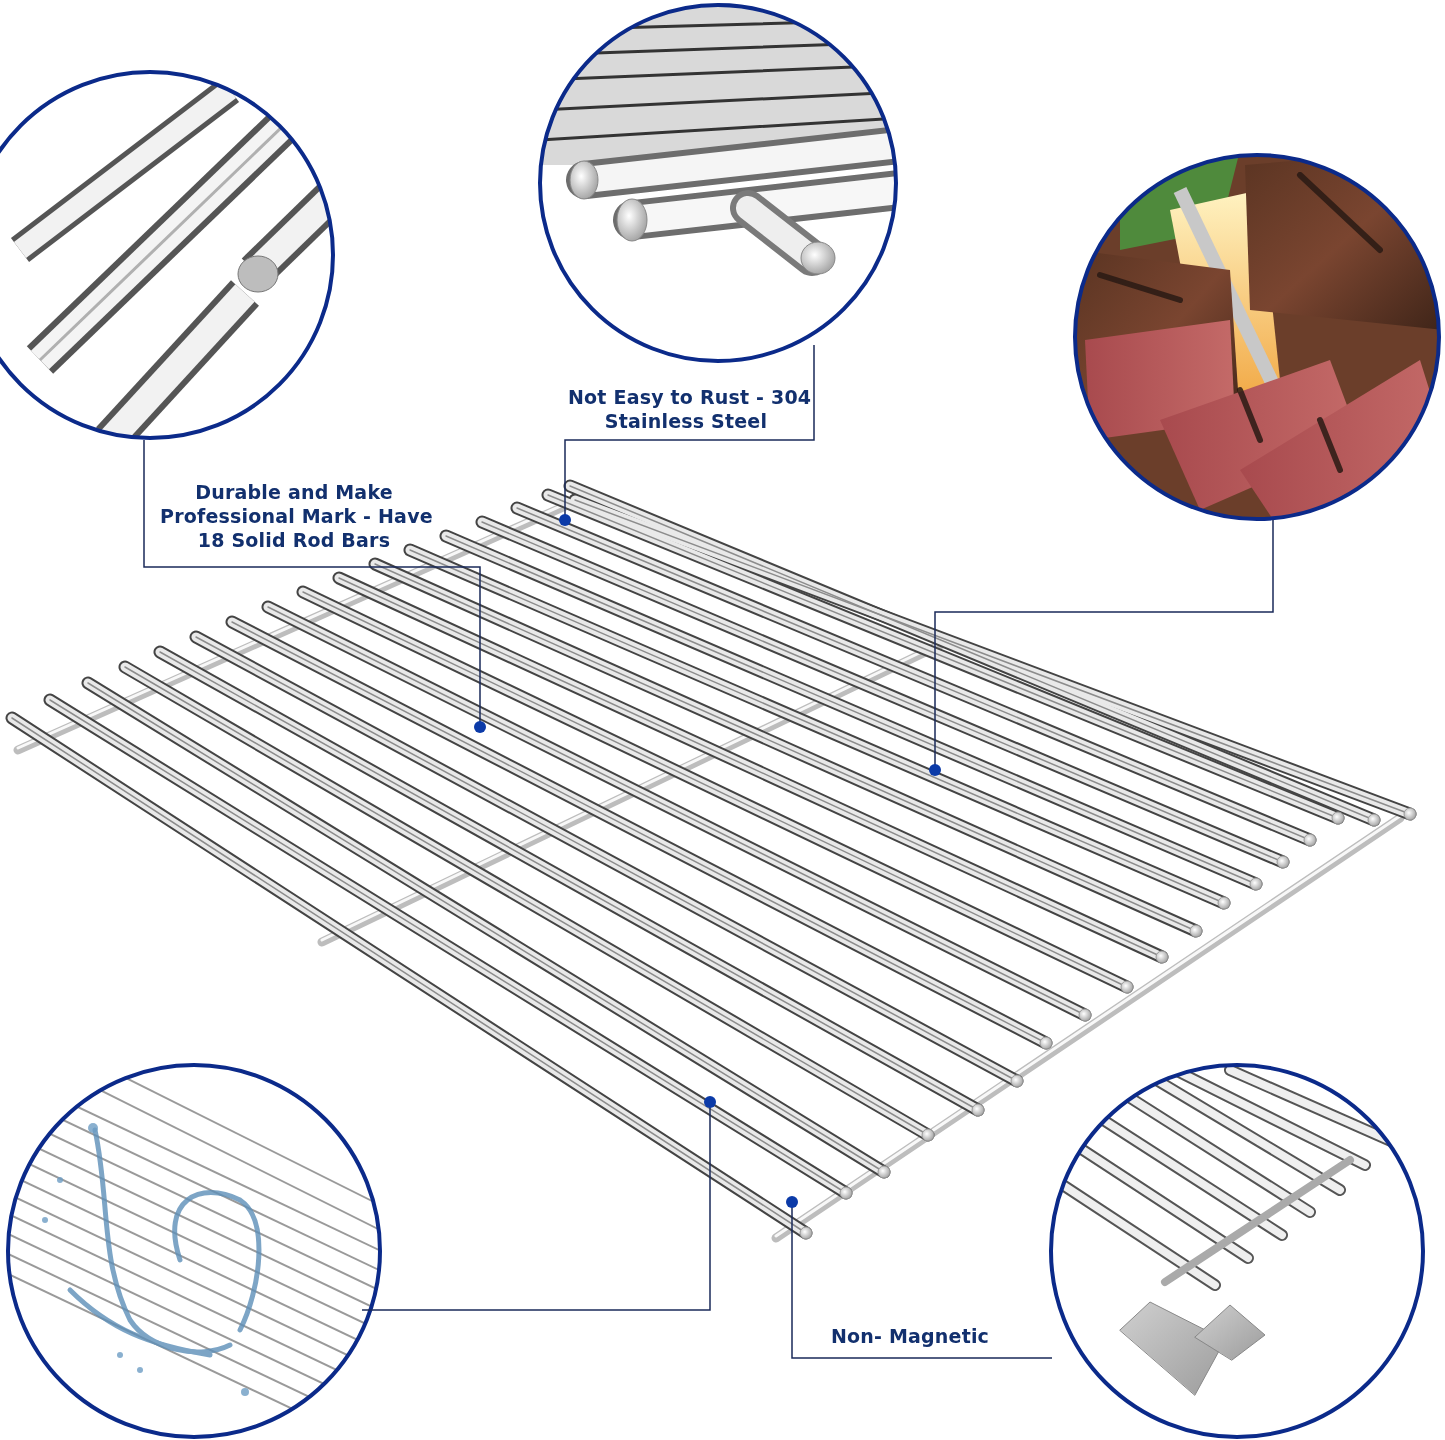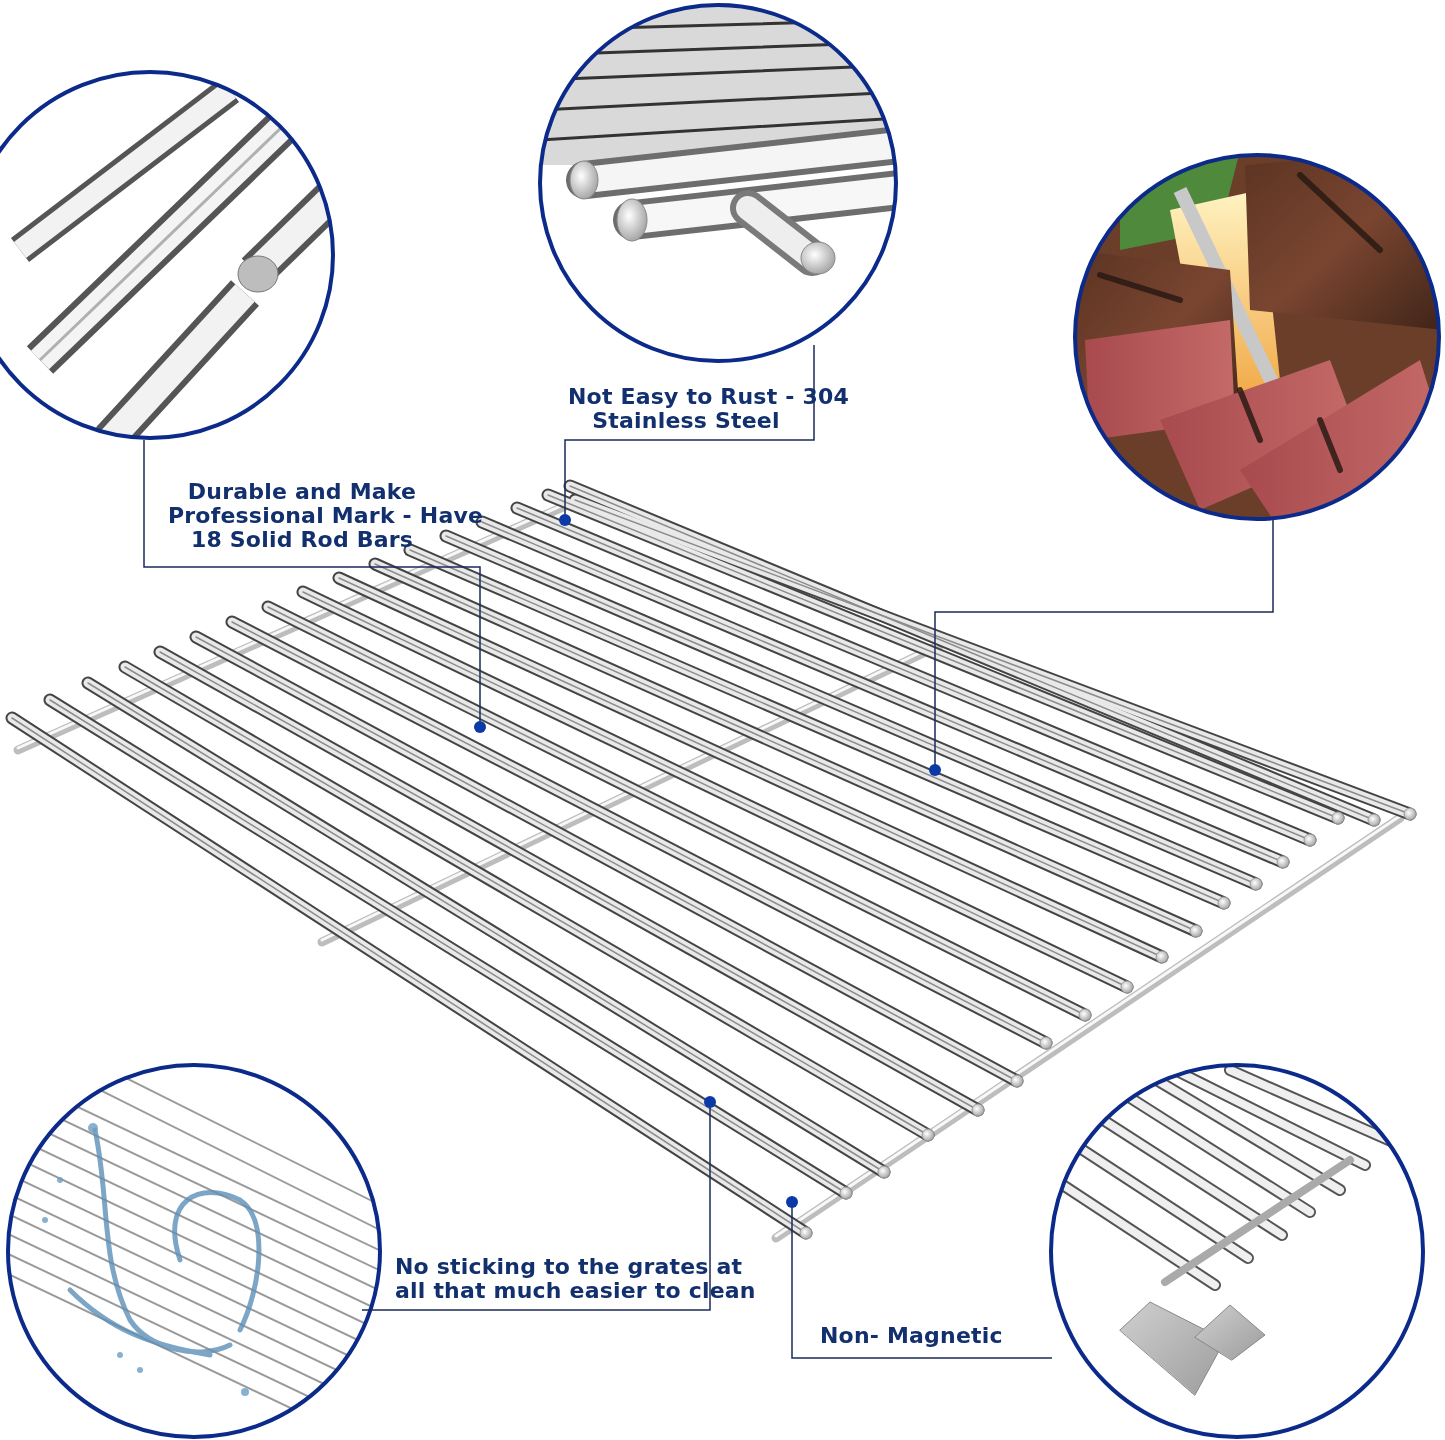--- a/index.html
+++ b/index.html
@@ -1,20 +1,20 @@
 <!DOCTYPE html>
 <html><head>
   <meta charset="utf-8">
   <style>
     html, body { margin: 0; padding: 0; background: #ffffff; }
     body { width: 1445px; height: 1440px; position: relative; overflow: hidden;
            font-family: "DejaVu Sans", "Liberation Sans", sans-serif; }
     .stage { position: absolute; left: 0; top: 0; width: 1445px; height: 1440px; }
     .callout-text {
-      position: absolute; color: #12306e; font-weight: bold; font-size: 22px;
+      position: absolute; color: #12306e; font-weight: bold; font-size: 19px;
       line-height: 24px; text-align: center; letter-spacing: 0.2px; white-space: nowrap;
     }
     .callout-text span { display: block; }
     svg { position: absolute; left: 0; top: 0; }
   </style>
 </head>
 <body>
 
 <div class="stage">
 
@@ -307,29 +307,25 @@
       <circle cx="710" cy="1102" r="6"></circle>
       <circle cx="792" cy="1202" r="6"></circle>
     </g>
   </svg>
 
   <div class="callout-text" style="left:568px; top:385px; width:236px;">
     <span>Not Easy to Rust - 304</span>
     <span>Stainless Steel</span>
   </div>
 
-  <div class="callout-text" style="left:168px; top:480px; width:268px;">
+  <div class="callout-text" style="left:160px; top:480px; width:268px;">
     <span>Durable and Make</span>
     <span>Professional Mark - Have</span>
     <span>18 Solid Rod Bars</span>
   </div>
 
 
-  <div class="callout-text" style="left:395px; top:1255px; width:298px;">
-    <span>No sticking to the grates at</span>
-    <span>all that much easier to clean</span>
-  </div>
 
   <div class="callout-text" style="left:820px; top:1324px; width:180px;text-align:center;">
     <span>Non- Magnetic</span>
   </div>
 
 </div>
 
 </body></html>

